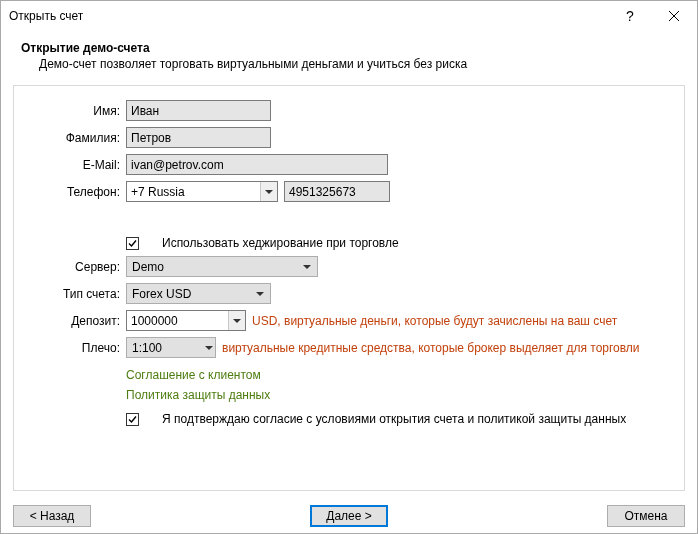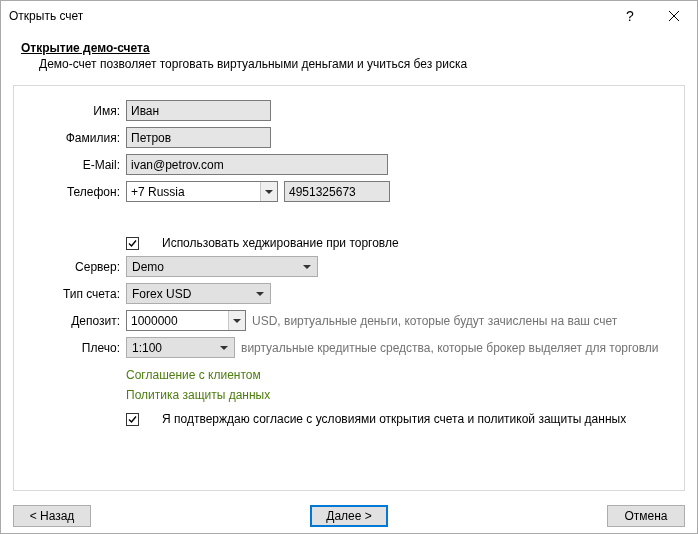--- a/index.html
+++ b/index.html
@@ -28,21 +28,21 @@
   .titlebar-title { flex: 1; }
   .titlebar-btn {
     width: 44px; height: 28px;
     display: flex; align-items: center; justify-content: center;
     color: #000;
   }
   .titlebar-btn svg { display: block; }
   .header {
     padding: 10px 20px 8px 20px;
   }
-  .header-title { font-weight: bold; text-decoration: underline; }
+  .header-title { font-weight: bold; }
   .header-sub { padding-left: 18px; margin-top: 2px; }
   .content {
     flex: 1;
     border: 1px solid #d9d9d9;
     margin: 6px 12px 8px 12px;
     padding: 14px 0 10px 12px;
     overflow: hidden;
   }
   .row {
     display: flex;
@@ -68,21 +68,21 @@
     padding: 0 4px;
     font: inherit;
   }
   .w-name { width: 145px; }
   .w-email { width: 262px; }
   .w-code { width: 152px; }
   .w-phone { width: 106px; }
   .w-server { width: 192px; }
   .w-type { width: 145px; }
   .w-dep { width: 120px; }
-  .w-lev { width: 109px; gap: 42px; }
+  .w-lev { width: 90px; gap: 42px; }
 
   .combo {
     height: 21px;
     border: 1px solid #adadad;
     background: #e1e1e1;
     display: flex;
     align-items: center;
     padding: 0 2px 0 5px;
     font: inherit;
   }
@@ -120,21 +120,21 @@
     margin-left: 100px;
     margin-bottom: 6px;
   }
   .checkbox {
     width: 13px; height: 13px;
     border: 1px solid #333;
     background: #fff;
     display: flex; align-items: center; justify-content: center;
   }
   .checkbox svg { display: block; }
-  .note { color: #737373; }
+  .note { color: #c2410c; }
   .link { color: #4d7c0f; margin-left: 100px; display: block; margin-bottom: 6px; width: fit-content; }
   .footer {
     display: flex;
     justify-content: space-between;
     align-items: center;
     padding: 6px 12px 6px 12px;
     gap: 8px;
   }
   .btn {
     height: 22px;

